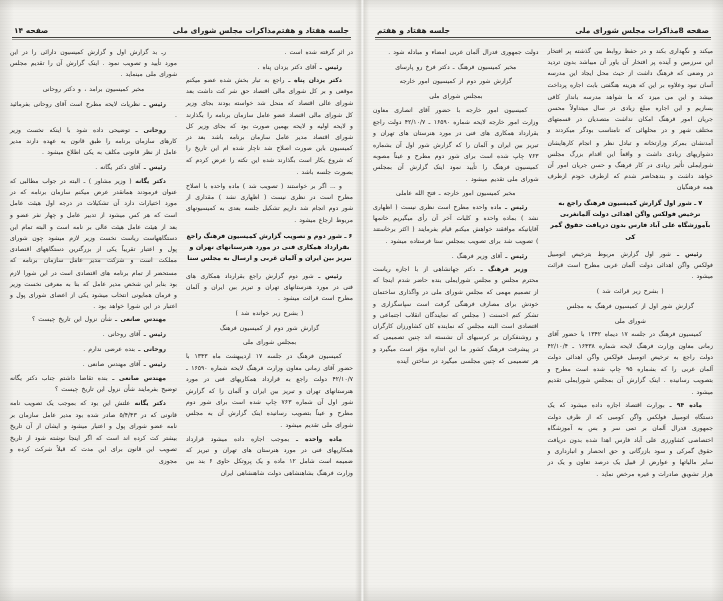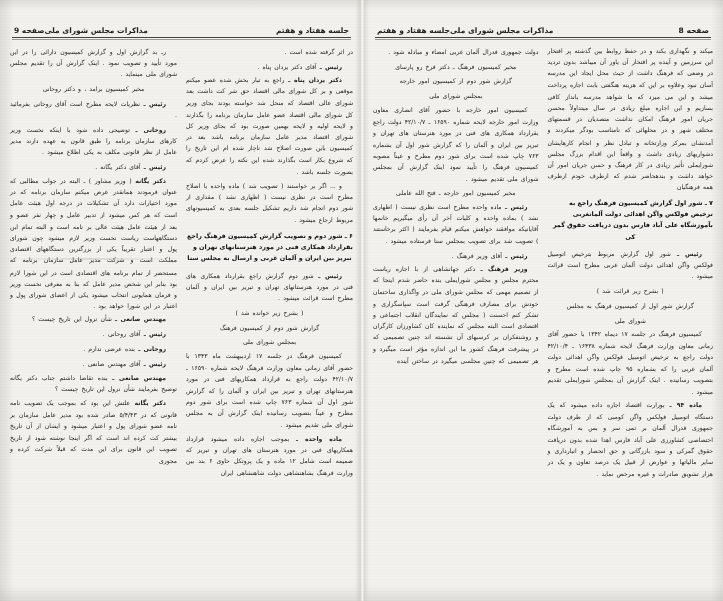--- a/index.html
+++ b/index.html
@@ -51,21 +51,21 @@
     align-items:flex-end;
     justify-content:space-between;
     font-size:7.5px;
     font-weight:bold;
     color:#232220;
     letter-spacing:.2px;
     padding:0 4px 2px 4px;
     height:13px;
   }
   .head .slot{white-space:nowrap;}
-  .head .center{flex:1;text-align:left;}
+  .head .center{flex:1;text-align:right;}
   .rule{
     height:0;
     border-top:1.6px solid #2b2a27;
     margin:0 2px 1px 2px;
     opacity:.88;
   }
   .rule.thin{border-top:.7px solid #55534e;margin-top:1px;opacity:.55;}
 
   
   .cols{
@@ -94,21 +94,21 @@
     transform:scaleY(1.02);
   }
   p.indent{text-indent:11px;}
   p.center{text-align:center;text-align-last:center;}
   p.speaker{text-indent:11px;}
   p.speaker b{font-weight:bold;}
   .hd{
     font-weight:bold;
     font-size:6.4px;
     line-height:11.4px;
-    text-align:right;
+    text-align:center;
     text-align-last:center;
     margin:6px 0 5px 0;
     color:#121211;
   }
 
   
   #noise{
     position:absolute;inset:0;pointer-events:none;z-index:6;
     background-image:
       repeating-linear-gradient(0deg,rgba(0,0,0,.018) 0px,rgba(0,0,0,.018) 1px,rgba(255,255,255,0) 1px,rgba(255,255,255,0) 3px);
@@ -124,21 +124,21 @@
 </style>
 </head>
 <body>
 
 <div id="scan">
 
   <div class="page page-right">
     <div class="head">
       <span class="slot">جلسه هفتاد و هفتم</span>
       <span class="center">مذاکرات مجلس شورای ملی</span>
-      <span class="slot">صفحه 9</span>
+      <span class="slot">صفحه ۱۴</span>
     </div>
     <div class="rule"></div>
     <div class="rule thin"></div>
 
     <div class="cols">
 
       <div class="col">
         <p class="indent">رـ بد گزارش اول و گزارش کمیسیون دارائی را در این مورد تأیید و تصویب نمود . اینک گزارش آن را تقدیم مجلس شورای ملی مینماید .</p>
         <p class="center">مخبر کمیسیون برامد ، و دکتر روحانی</p>
         <p class="speaker"><b>رئیس ـ</b><span> نظریات لایحه مطرح است آقای روحانی بفرمائید .</span></p>

